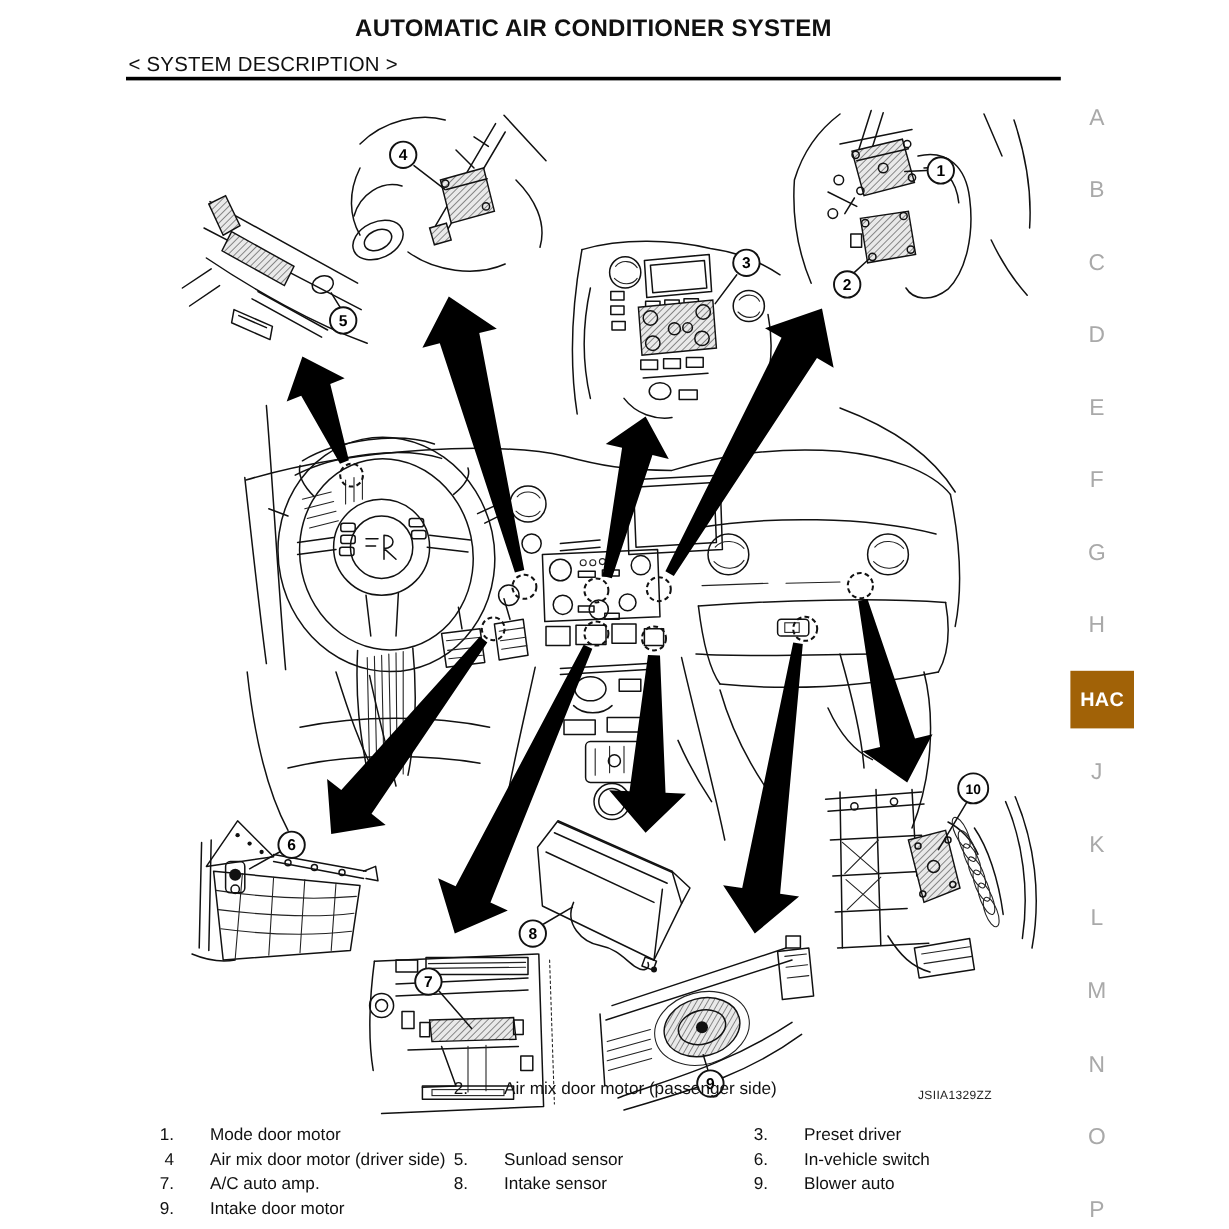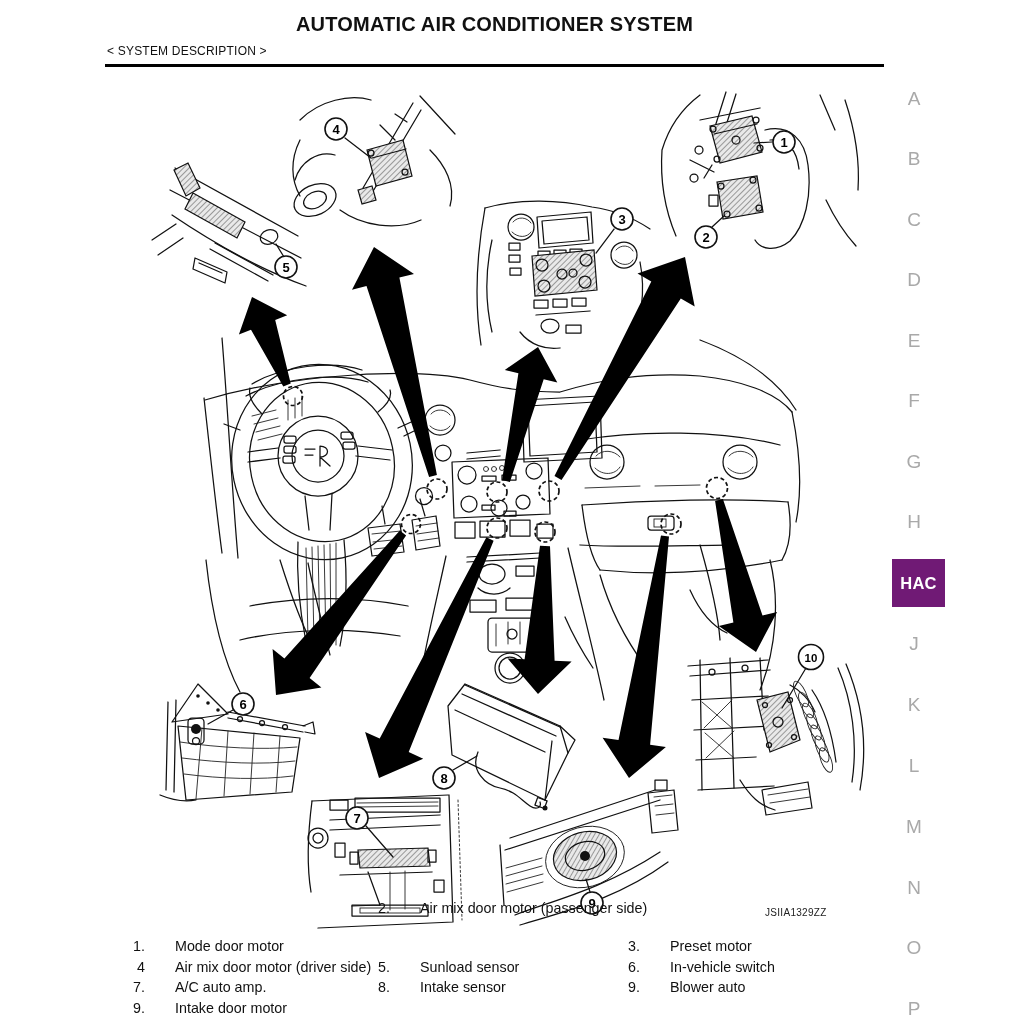--- a/index.html
+++ b/index.html
@@ -1,26 +1,26 @@
 <!DOCTYPE html>
 <html><head>
 <meta charset="utf-8">
 <style>
   html,body{margin:0;padding:0;background:#fff;}
   .page{position:relative;width:1024px;height:1024px;background:#fff;overflow:hidden;
         font-family:"Liberation Sans",sans-serif;color:#111;}
   .title{position:absolute;left:105px;top:13px;width:779px;text-align:center;
          font-size:20px;font-weight:bold;letter-spacing:.2px;}
-  .sub-left{position:absolute;left:107px;top:44px;font-size:12px;letter-spacing:.2px;}
+  .sub-left{position:absolute;left:107px;top:44px;font-size:17px;letter-spacing:.2px;}
   .sub-right{position:absolute;left:105px;top:39px;width:779px;text-align:right;
              font-size:15.5px;font-weight:bold;letter-spacing:.2px;}
   .rule{position:absolute;left:105px;top:64px;width:779px;height:3px;background:#000;}
   .idx{position:absolute;left:884px;width:60px;text-align:center;color:#a9a9a9;
        font-size:19px;line-height:22px;}
-  .hacbox{position:absolute;left:892px;top:559px;width:53px;height:48px;background:#701a75;
+  .hacbox{position:absolute;left:892px;top:559px;width:53px;height:48px;background:#a16207;
           color:#fff;font-weight:bold;font-size:16.5px;display:flex;align-items:center;
           justify-content:center;letter-spacing:.3px;}
   .litem{position:absolute;font-size:14.3px;white-space:nowrap;}
   .lnum{display:inline-block;width:35px;text-align:right;}
   .llabel{margin-left:30px;}
   svg{position:absolute;left:0;top:0;}
   .ln{fill:none;stroke:#111;stroke-width:1.25;stroke-linecap:round;stroke-linejoin:round;}
   .lnthin{fill:none;stroke:#222;stroke-width:.9;stroke-linecap:round;}
   .hatched{stroke:#111;stroke-width:1.2;}
   .dashc{fill:none;stroke:#111;stroke-width:1.7;stroke-dasharray:4 2.6;}
@@ -436,21 +436,21 @@
   </svg>
 
   <div>
     <div class="litem" style="left:110px;top:938px">
       <span class="lnum">1.</span><span class="llabel">Mode door motor</span>
     </div>
     <div class="litem" style="left:355px;top:900px">
       <span class="lnum">2.</span><span class="llabel">Air mix door motor (passenger side)</span>
     </div>
     <div class="litem" style="left:605px;top:938px">
-      <span class="lnum">3.</span><span class="llabel">Preset motor</span>
+      <span class="lnum">3.</span><span class="llabel">Preset driver</span>
     </div>
     <div class="litem" style="left:110px;top:959px">
       <span class="lnum">4</span><span class="llabel">Air mix door motor (driver side)</span>
     </div>
     <div class="litem" style="left:355px;top:959px">
       <span class="lnum">5.</span><span class="llabel">Sunload sensor</span>
     </div>
     <div class="litem" style="left:605px;top:959px">
       <span class="lnum">6.</span><span class="llabel">In-vehicle switch</span>
     </div>

